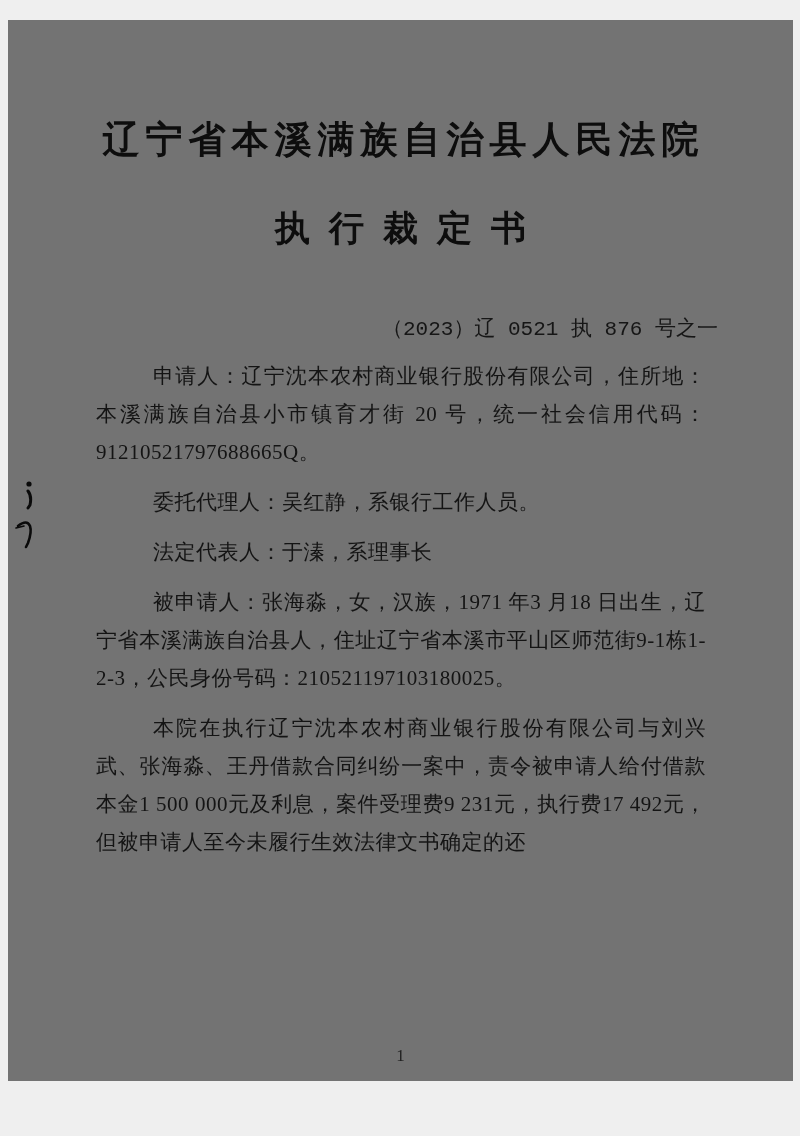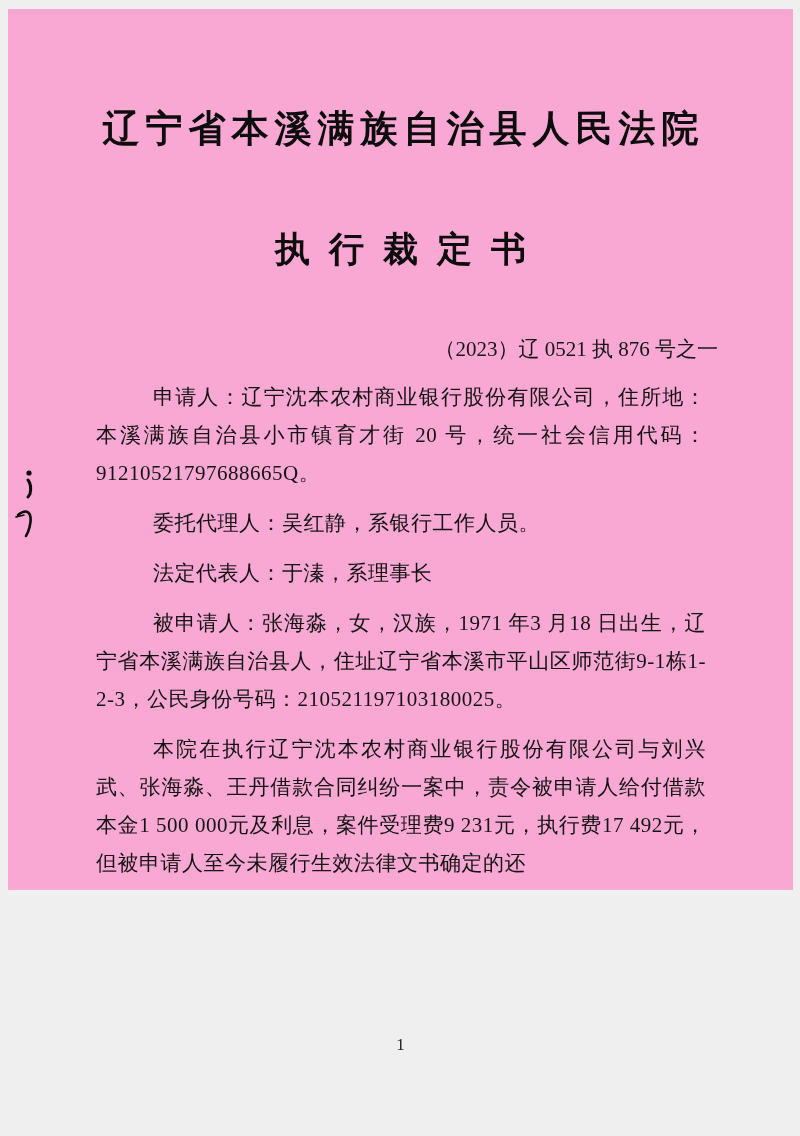--- a/index.html
+++ b/index.html
@@ -11,54 +11,55 @@
     height: 1136px;
     background: #efefef;
     position: relative;
     overflow: hidden;
     font-family: "Liberation Serif", "DejaVu Serif", serif;
     color: #111;
   }
   .page {
     position: absolute;
     left: 8px;
-    top: 9px;
+    top: 20px;
     width: 785px;
-    height: 881px;
-    background: #f9a8d4;
+    height: 1061px;
+    background: #737373;
     box-sizing: border-box;
   }
   .court-name {
     margin: 95px 0 0 0;
     text-align: center;
     font-family: "Liberation Sans", "DejaVu Sans", sans-serif;
     font-weight: bold;
     font-size: 37px;
     letter-spacing: 6px;
     padding-left: 6px; 
     color: #0d0d0d;
     white-space: nowrap;
   }
   .doc-title {
-    margin: 72px 0 0 0;
+    margin: 40px 0 0 0;
     text-align: center;
     font-family: "Liberation Sans", "DejaVu Sans", sans-serif;
     font-weight: bold;
     font-size: 35px;
     letter-spacing: 19px;
     padding-left: 19px;
     color: #0d0d0d;
     white-space: nowrap;
   }
   .case-number {
     margin-top: 62px;
     padding-right: 75px;
     text-align: right;
     font-size: 21px;
     color: #161616;
+    font-family: Liberation Mono, monospace;
   }
   .body-text {
     margin-top: 15px;
     padding-left: 76px;
     padding-right: 75px;
   }
   .body-text p {
     margin: 12px;
     font-size: 21px;
     line-height: 38px;

